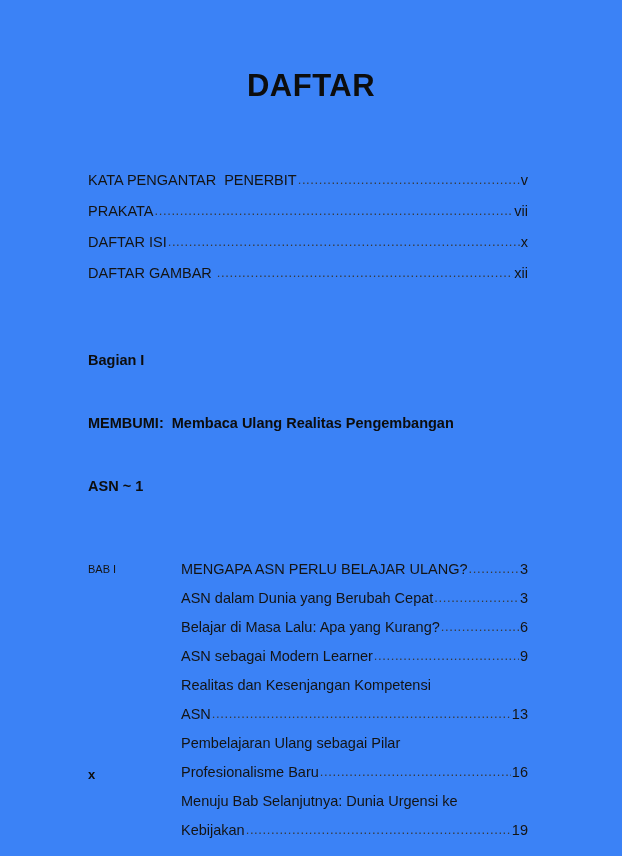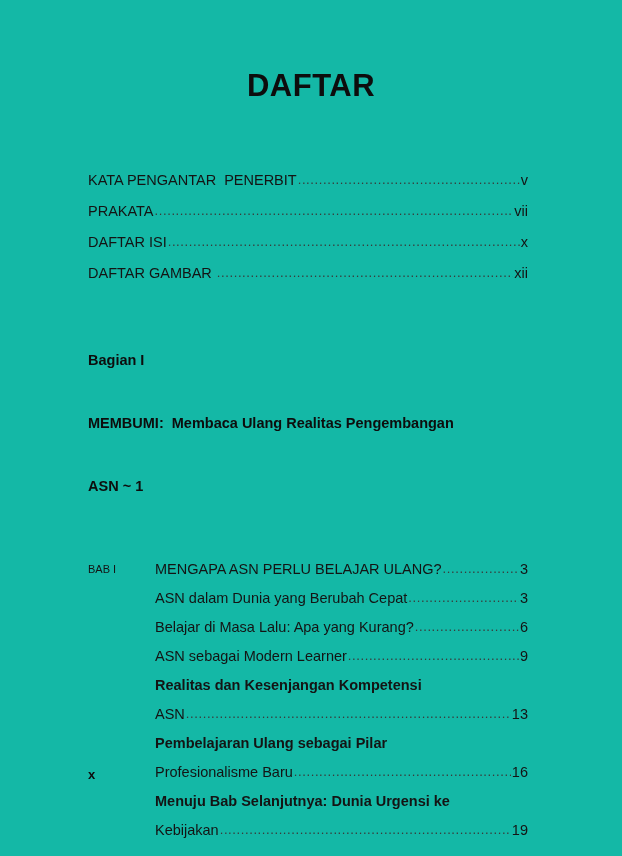--- a/index.html
+++ b/index.html
@@ -12,21 +12,21 @@
     height: 856px;
     position: relative;
     font-family: "Liberation Sans", sans-serif;
     color: #1a1a1a;
     overflow: hidden;
   }
 
   .page {
     position: absolute;
     inset: 0;
-    background: #14b8a6;
+    background: #3b82f6;
   }
 
   
   .doc-title {
     position: absolute;
     left: 0;
     right: 0;
     text-align: center;
     font-weight: bold;
     font-size: 31px;
@@ -111,32 +111,32 @@
     min-width: 0;
   }
 
   .entry {
     display: flex;
     align-items: flex-end;
     font-size: 14.5px;
     line-height: 29px;
     white-space: pre;
     color: #141414;
+    margin-left: 26px;
   }
   .entry .etext {
     flex: 0 0 auto;
     max-width: 100%;
   }
   
   .entry.wrapline {
     display: block;
     font-size: 14.5px;
     line-height: 29px;
     white-space: pre;
-    font-weight: bold;
   }
 
   
   .folio {
     position: absolute;
     left: 88px;
     top: 767px;
     font-size: 13px;
     font-weight: bold;
     color: #0d0d0d;

